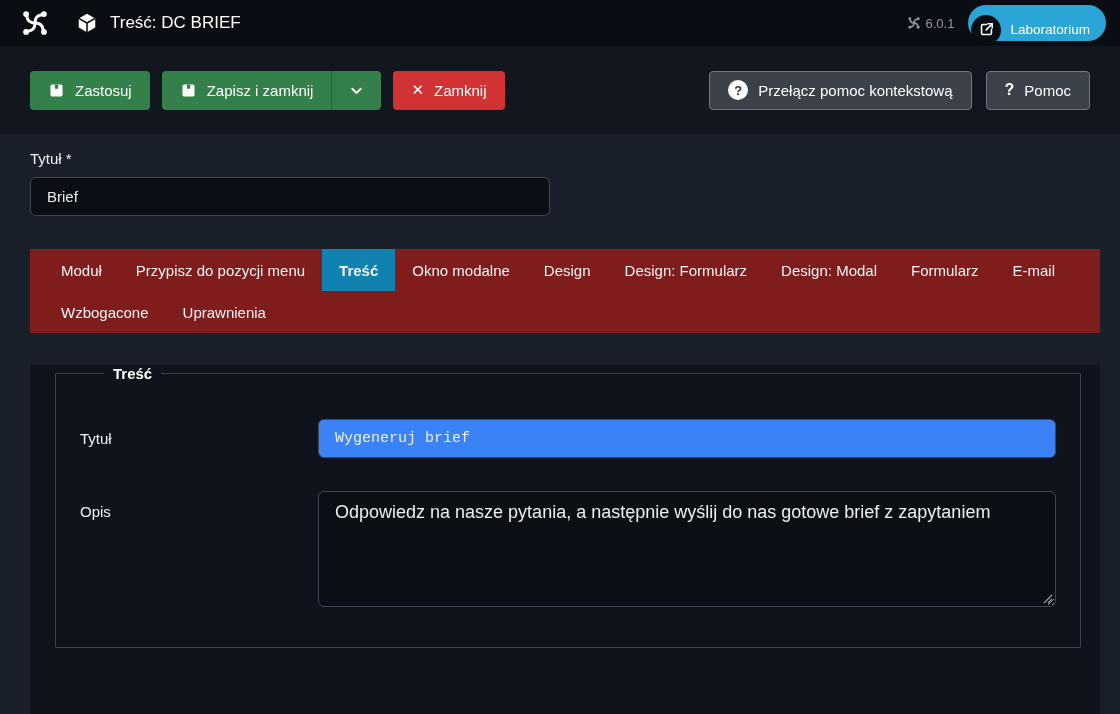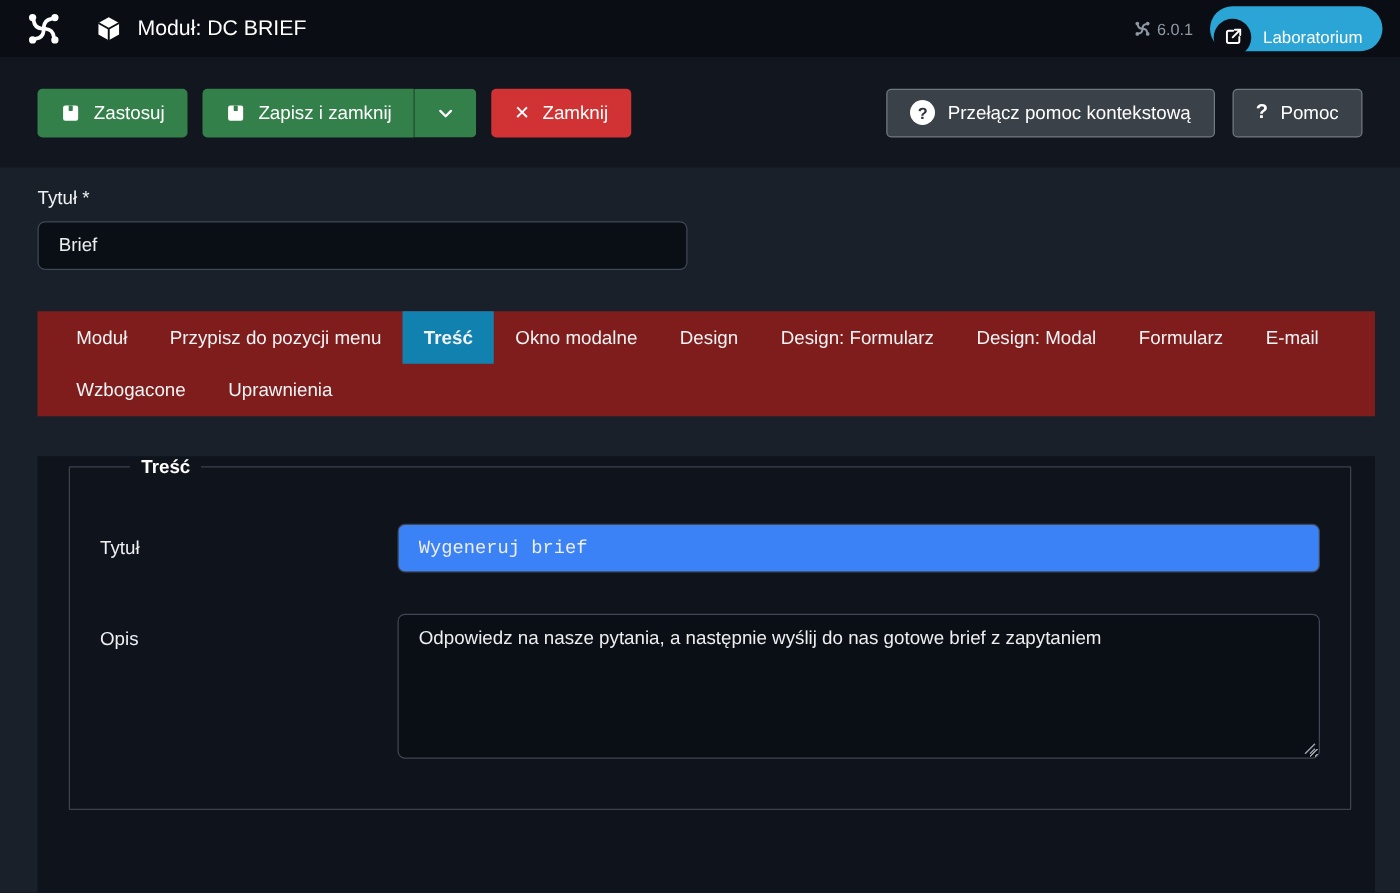--- a/index.html
+++ b/index.html
@@ -99,21 +99,21 @@
   }
   .frow.center { align-items: center; }
   .frow.top .flabel { padding-top: 9px; }
   .fctrl { flex: 1; position: relative; }
   .fctrl input {
     width: 100%; height: 39px; background: #3b82f6; border: 1px solid #3f4754;
     border-radius: 6px; color: #eceef0; font-size: 15px; font-family: Liberation Mono, monospace; padding: 0 16px;
   }
   .fctrl textarea {
     width: 100%; height: 116px; background: #0a0e15; border: 1px solid #3f4754;
-    border-radius: 6px; color: #eceef0; font-size: 15px; font-family: inherit;
+    border-radius: 6px; color: #eceef0; font-size: 18px; font-family: inherit;
     padding: 10px 16px; resize: vertical; display: block;
   }
   .resize-grip { position: absolute; right: 3px; bottom: 3px; width: 12px; height: 12px; pointer-events: none; }
 </style>
 </head>
 <body>
 
 <header class="topbar">
   <span class="joomla-logo">
     <svg viewBox="0 0 32 32" width="30" height="30" fill="none">
@@ -136,21 +136,21 @@
           </g>
       </g>
     </svg>
   </span>
   <span class="module-icon">
     <svg viewBox="0 0 24 24" width="22" height="22">
       <path d="M12 2 L21 7 V17 L12 22 L3 17 V7 Z" fill="#ffffff"></path>
       <path d="M3 7 L12 12 L21 7 M12 12 V22" stroke="#0a0d13" stroke-width="1.7" fill="none"></path>
     </svg>
   </span>
-  <h1 class="page-title">Moduł: DC BRIEF</h1>
+  <h1 class="page-title">Treść: DC BRIEF</h1>
 
   <div class="topbar-right">
     <span class="version">
       <svg viewBox="0 0 32 32" fill="none">
         <g stroke="currentColor" stroke-width="3.6" stroke-linecap="round">
           <g>
               <circle cx="6.5" cy="6.5" r="3.4" fill="currentColor" stroke="none"></circle>
               <path d="M7.5 9.5 c0.5 3.5 3 6 7 6.5"></path>
             </g>
           <g transform="rotate(90 16 16)">

